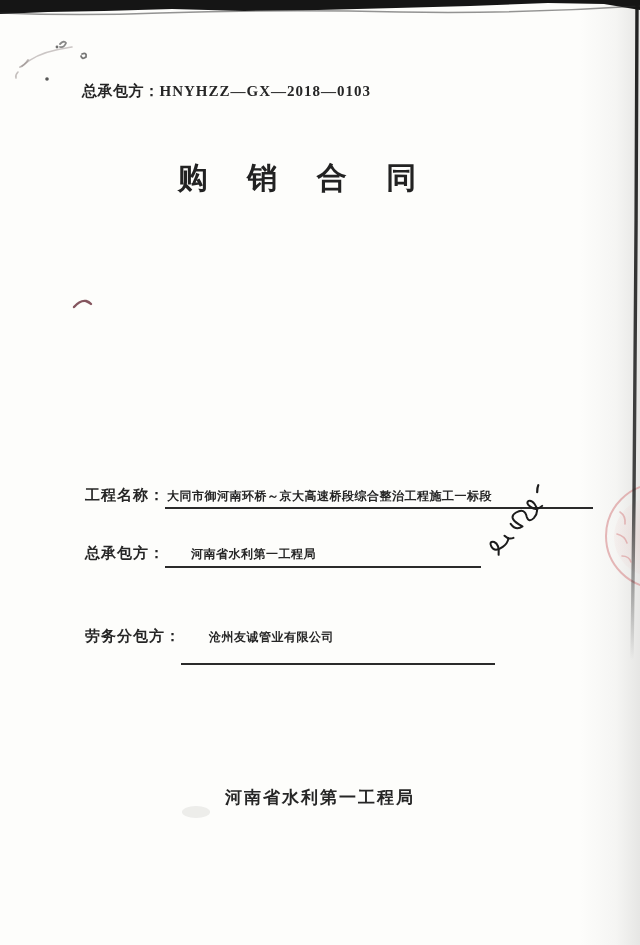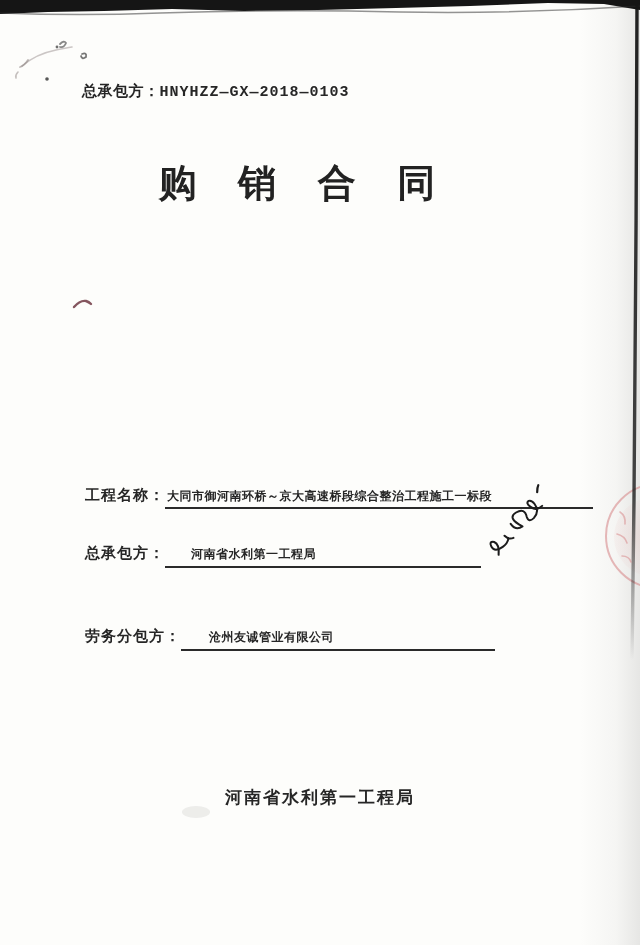--- a/index.html
+++ b/index.html
@@ -17,43 +17,43 @@
   .edge-shade{
     position:absolute;top:0;right:0;width:60px;height:945px;
     background:linear-gradient(to right, rgba(0,0,0,0) 0%, rgba(120,120,120,0.06) 60%, rgba(90,90,90,0.14) 100%);
     pointer-events:none;
   }
   .contract-no{
     position:absolute;left:82px;top:82px;
     font-size:15px;font-weight:700;letter-spacing:0.5px;
     color:#262626;white-space:nowrap;
   }
-  .contract-no .num{letter-spacing:1px;font-family:Liberation Mono, monospace;}
+  .contract-no .num{letter-spacing:1px;font-family:Liberation Serif, serif;}
   .doc-title{
     position:absolute;left:0;top:158px;width:610px;
     text-align:center;
-    font-size:38px;font-weight:700;letter-spacing:16px;
+    font-size:30px;font-weight:700;letter-spacing:16px;
     color:#222;white-space:nowrap;
   }
   .field-row{
     position:absolute;display:flex;align-items:baseline;
     font-weight:700;color:#262626;white-space:nowrap;
   }
   .field-row .label{font-size:15px;letter-spacing:1px;flex:0 0 auto;}
   .field-row .value{
     font-size:12px;letter-spacing:0.5px;
     border-bottom:2px solid #2a2a2a;
     display:inline-block;box-sizing:border-box;
   }
   .row-project{left:85px;top:486px;}
   .row-project .value{width:428px;padding:0 1px 2px 2px;}
   .row-contractor{left:85px;top:544px;}
   .row-contractor .value{width:316px;padding:0 0 3px 26px;}
   .row-subcontractor{left:85px;top:627px;justify-content:flex-end;}
-  .row-subcontractor .value{width:314px;padding:0 0 3px 28px;}
+  .row-subcontractor .value{width:314px;padding:0 0 17px 28px;}
   .footer-org{
     position:absolute;left:0;top:786px;width:640px;
     text-align:center;font-size:17px;font-weight:700;letter-spacing:2px;
     color:#262626;
   }
   .scan-svg{position:absolute;left:0;top:0;pointer-events:none;}
   
   .seal{
     position:absolute;left:605px;top:483px;width:106px;height:106px;
     border:2px solid rgba(214,130,132,0.55);

